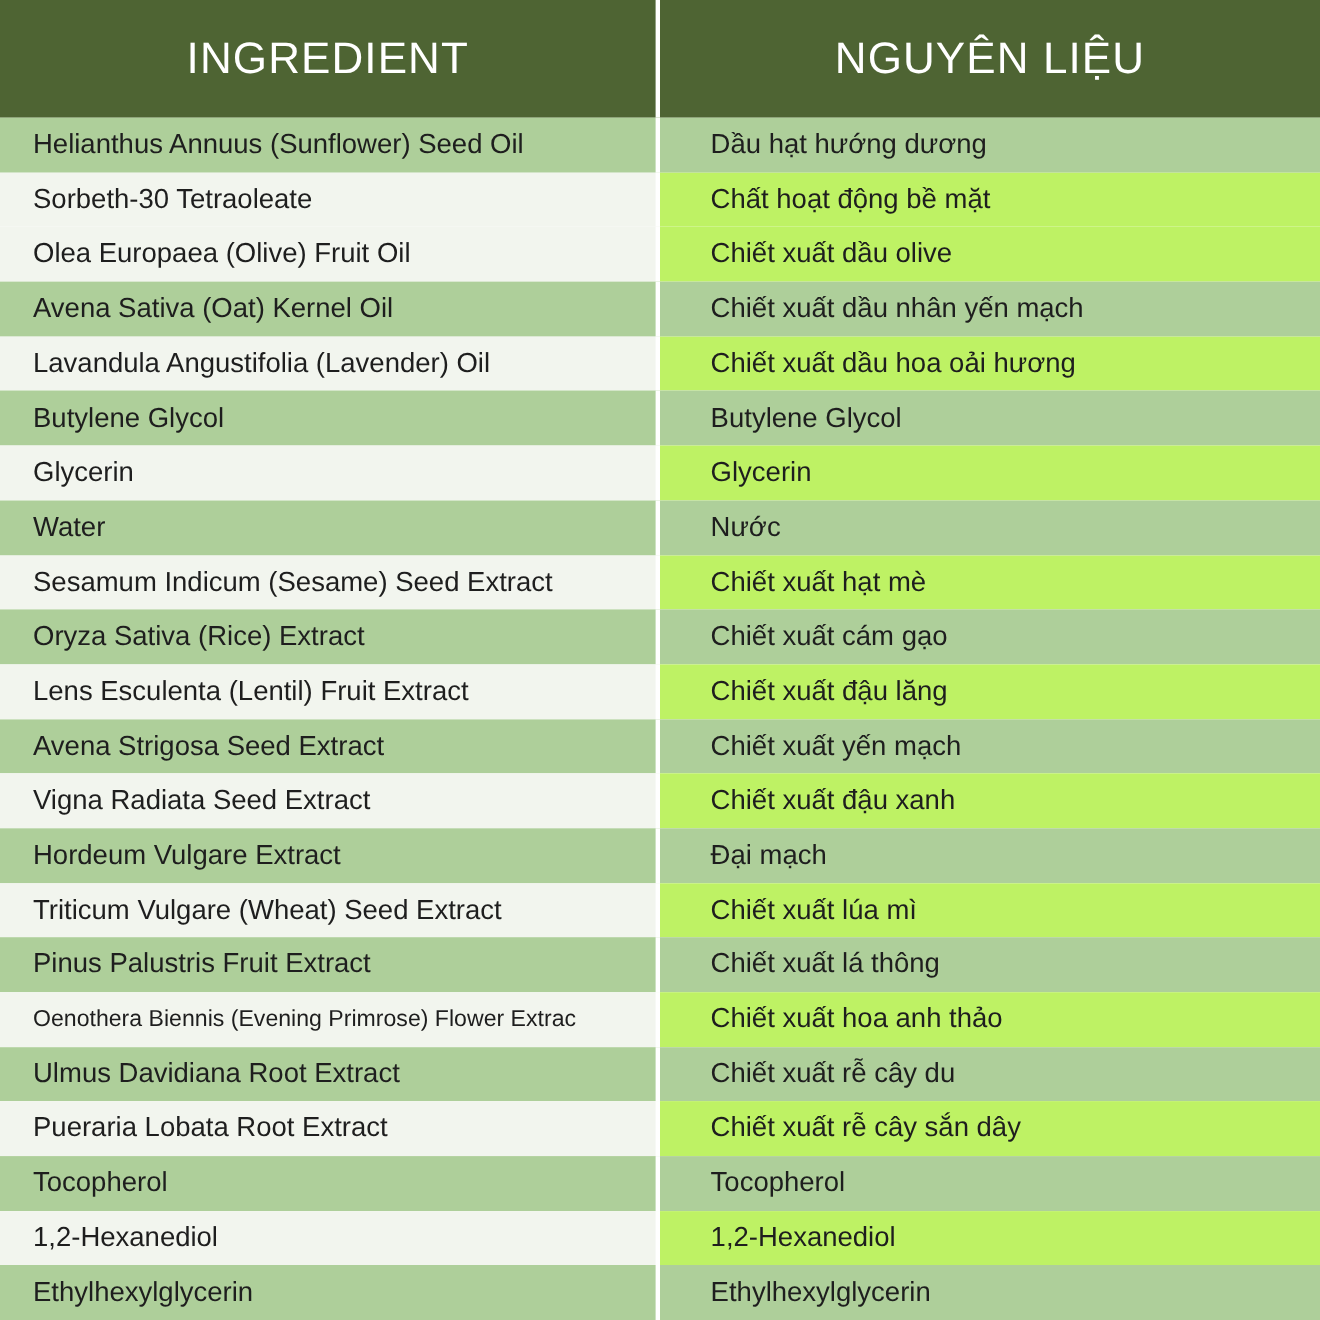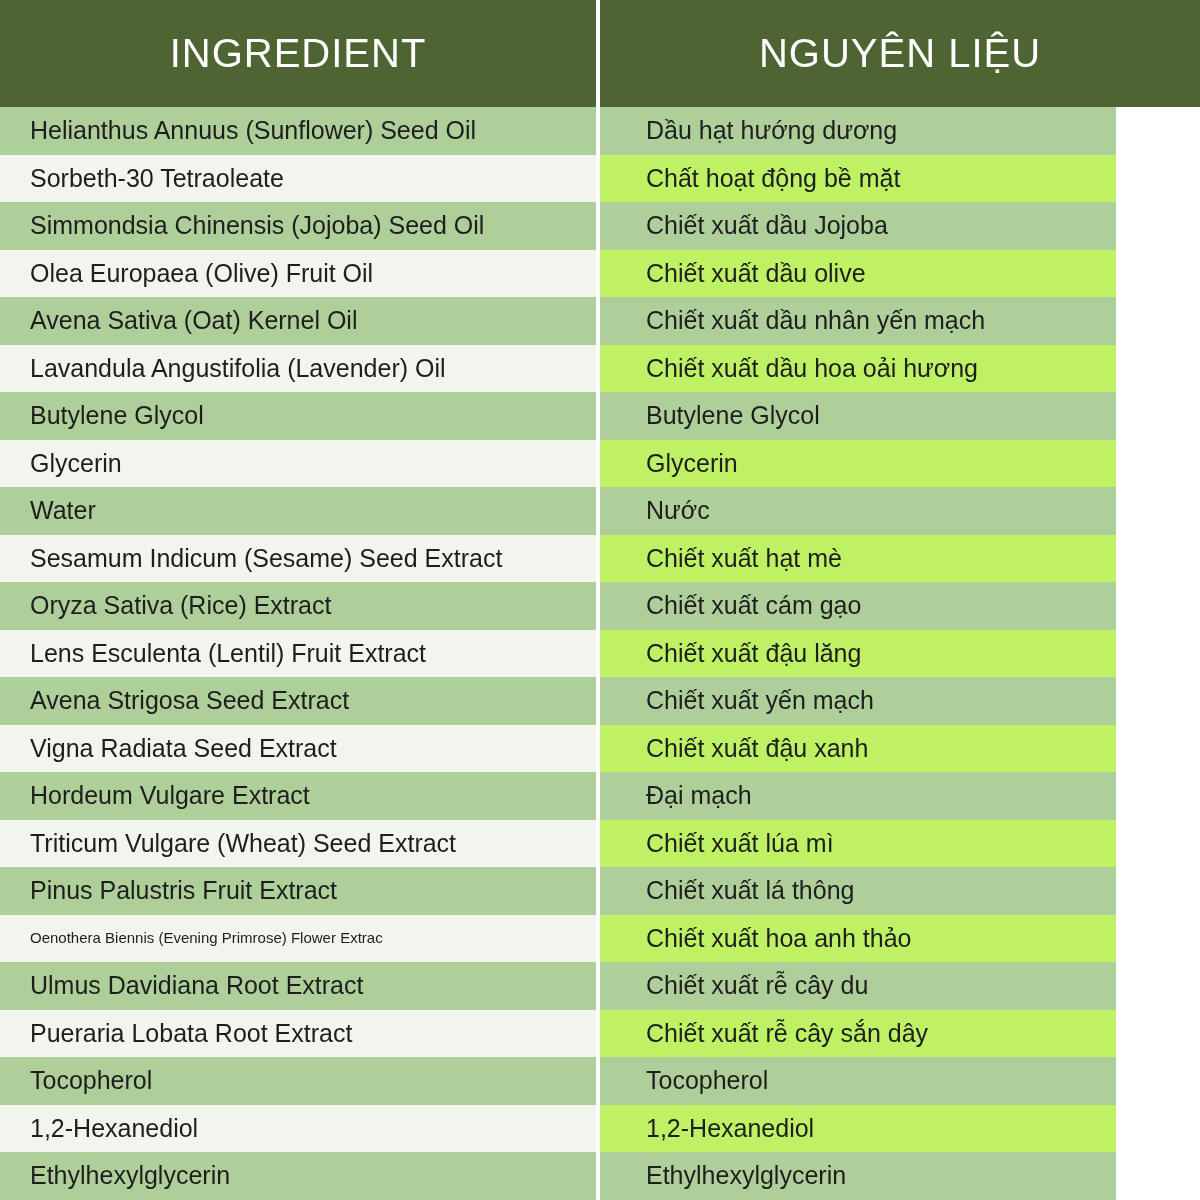--- a/index.html
+++ b/index.html
@@ -66,54 +66,50 @@
     color: #1e1e1e;
     line-height: 1.1;
     overflow: hidden;
     white-space: nowrap;
   }
   .cell.left {
     width: 600px;
     border-right: 4px solid #ffffff;
   }
   .cell.right {
-    width: 516px;
+    width: 600px;
     padding-left: 46px;
   }
   
   .row.odd .cell.left  { background: #aecf9a; }
   .row.odd .cell.right { background: #aecf9a; }
   .row.even .cell.left  { background: #f2f5ee; }
   .row.even .cell.right { background: #f2f5ee; }
 
   
   .row.even .cell.right { background: #bef264; }
 
-  .cell.small { font-size: 15px; }
+  .cell.small { font-size: 21px; }
 </style>
 </head>
 <body>
 
 <div class="table">
   <div class="header-row">
     <div class="header-cell left">INGREDIENT</div>
     <div class="header-cell right">NGUYÊN LIỆU</div>
   </div>
   <div class="body-rows">
       <div class="row odd">
         <div class="cell left">Helianthus Annuus (Sunflower) Seed Oil</div>
         <div class="cell right">Dầu hạt hướng dương</div>
       </div>
       <div class="row even">
         <div class="cell left">Sorbeth-30 Tetraoleate</div>
         <div class="cell right">Chất hoạt động bề mặt</div>
-      </div>
-      <div class="row odd">
-        <div class="cell left">Simmondsia Chinensis (Jojoba) Seed Oil</div>
-        <div class="cell right">Chiết xuất dầu Jojoba</div>
       </div>
       <div class="row even">
         <div class="cell left">Olea Europaea (Olive) Fruit Oil</div>
         <div class="cell right">Chiết xuất dầu olive</div>
       </div>
       <div class="row odd">
         <div class="cell left">Avena Sativa (Oat) Kernel Oil</div>
         <div class="cell right">Chiết xuất dầu nhân yến mạch</div>
       </div>
       <div class="row even">

